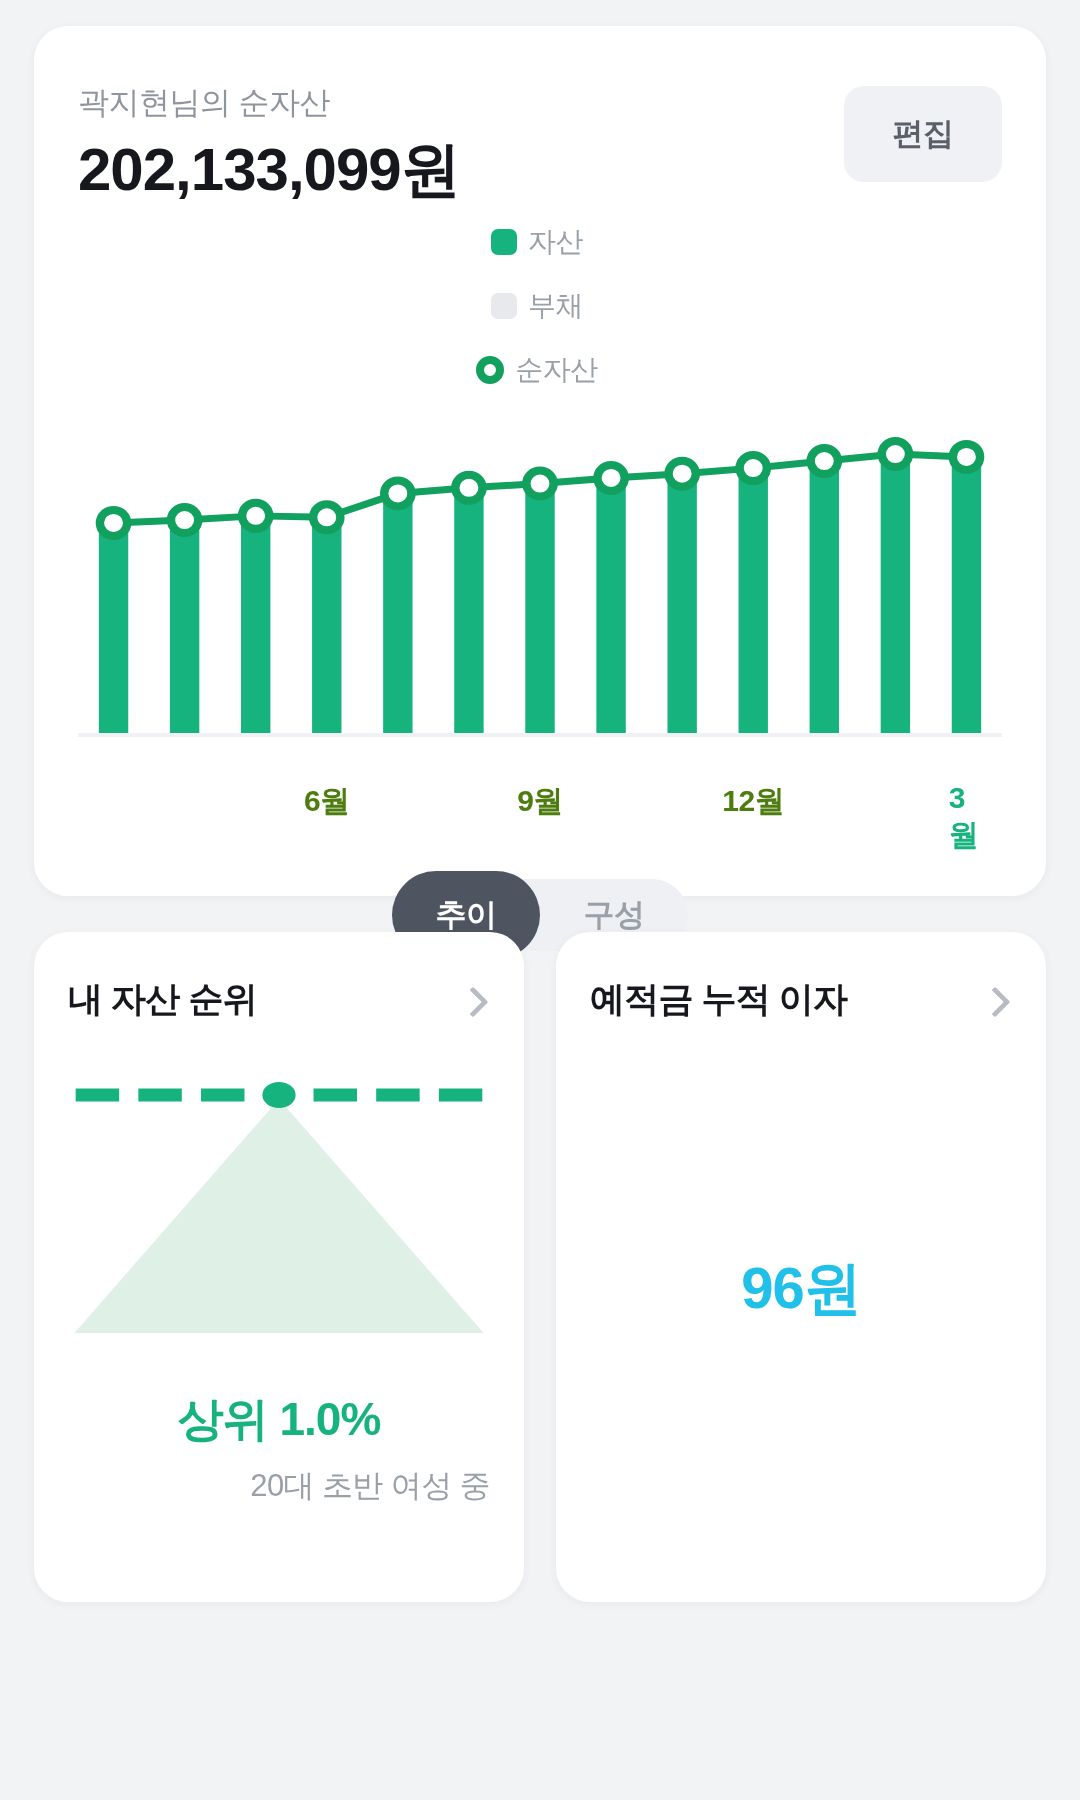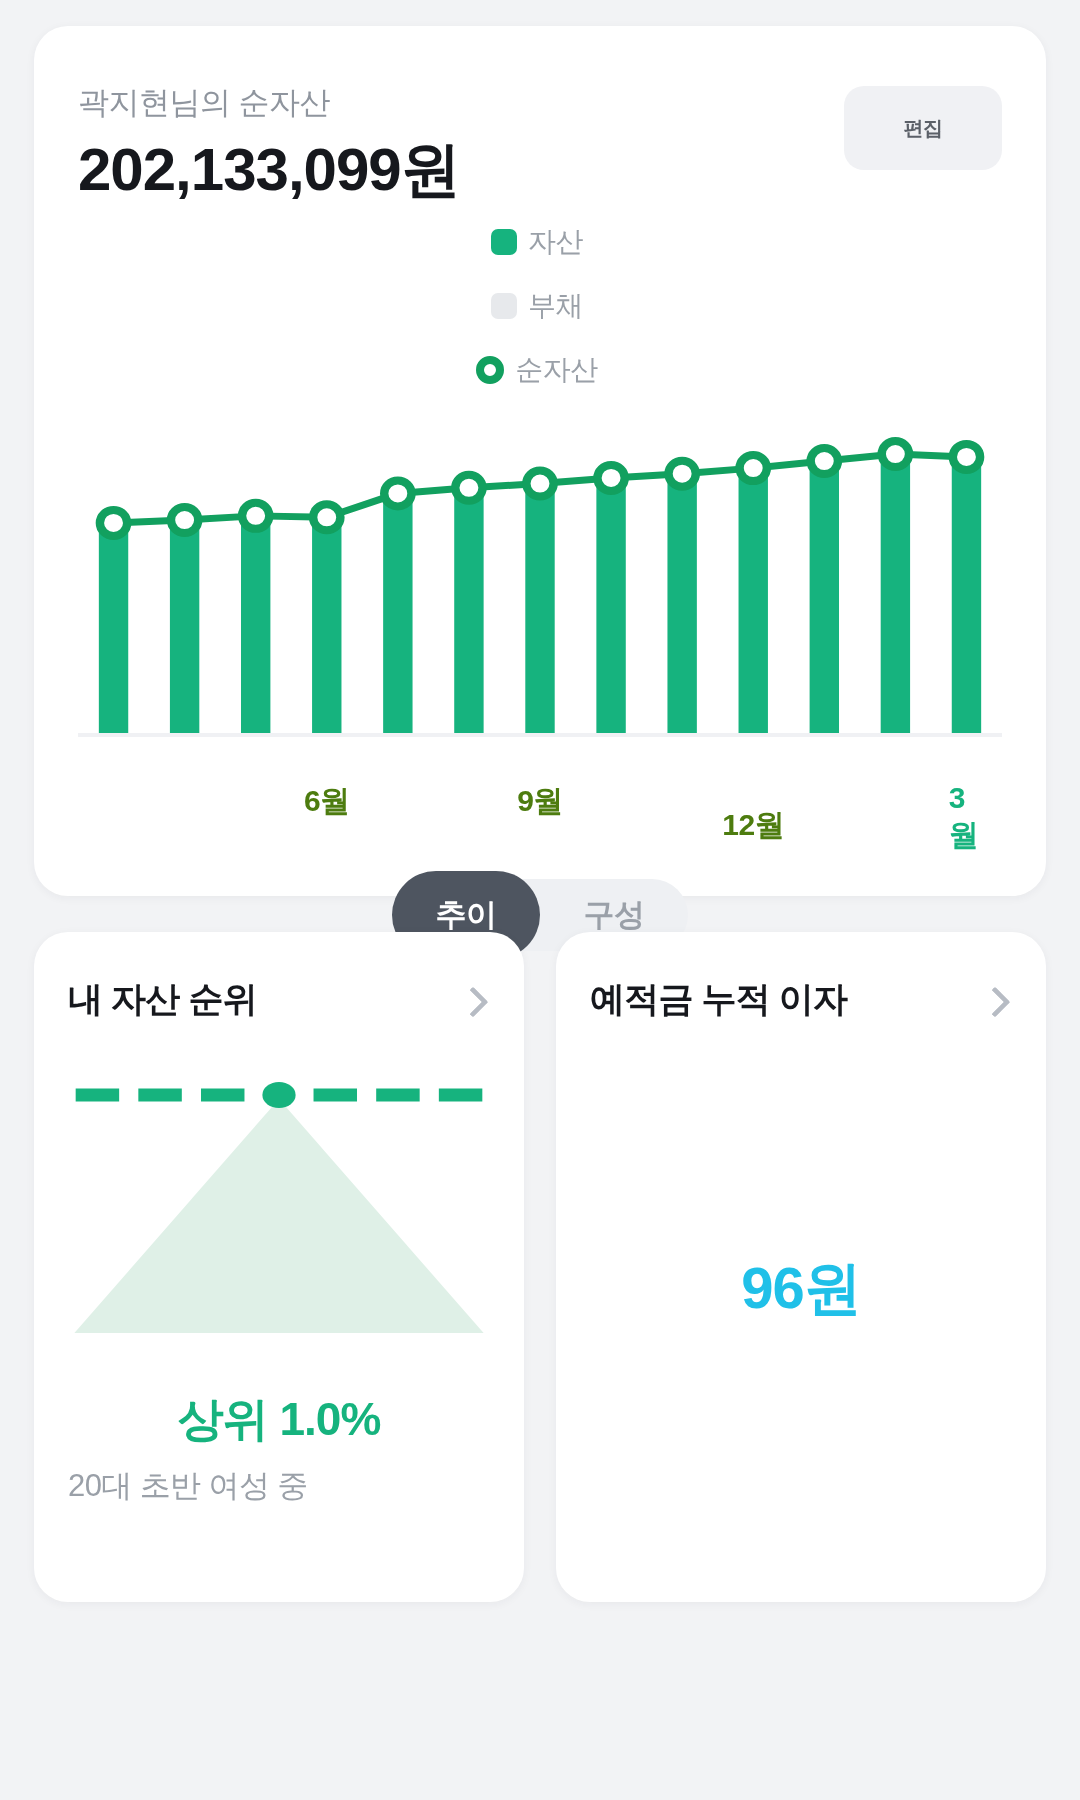--- a/index.html
+++ b/index.html
@@ -20,23 +20,23 @@
   .main-card { position: relative; padding: 56px 44px 40px 44px; height: 870px; }
 
   .nw-label { font-size: 31px; color: #8f959e; font-weight: 500; letter-spacing: -0.5px; }
   .nw-value {
     font-size: 60px; font-weight: 700; color: #16181d;
     letter-spacing: -1px; margin-top: 14px; line-height: 1.05;
   }
 
   .edit-btn {
     position: absolute; top: 60px; right: 44px;
-    width: 158px; height: 84px;
+    width: 158px; height: 96px;
     background: #f0f1f4; border: none; border-radius: 20px;
-    color: #5b6068; font-size: 20px; font-weight: 600;
+    color: #5b6068; font-size: 31px; font-weight: 600;
     letter-spacing: -0.5px; cursor: pointer;
     display: flex; align-items: center; justify-content: center;
   }
 
   
   .legend {
     display: flex; align-items: center; justify-content: flex-end;
     gap: 26px; margin-top: 22px; padding-right: 6px; flex-direction: column;
   }
   .legend-item { display: flex; align-items: center; gap: 11px; }
@@ -92,21 +92,21 @@
   }
 
   .rank-graphic { margin-top: 52px; height: 270px; position: relative; }
   .rank-graphic svg { display: block; width: 100%; height: 100%; }
 
   .rank-pct {
     text-align: center; font-size: 46px; font-weight: 700;
     color: #16b37e; letter-spacing: -1px; margin-top: 44px;
   }
   .rank-sub {
-    text-align: left; font-size: 31px; color: #9aa0a8;
+    text-align: right; font-size: 31px; color: #9aa0a8;
     font-weight: 500; letter-spacing: -0.6px; margin-top: 14px;
   }
 
   .interest-value {
     position: absolute; left: 0; right: 0; top: 318px;
     text-align: center; font-size: 58px; font-weight: 700;
     color: #20c0e8; letter-spacing: -1px;
   }
 </style>
 </head>
@@ -170,21 +170,21 @@
             <circle cx="710.7692307692307" cy="62.09302325581399" r="13" fill="#ffffff" stroke="#12a05f" stroke-width="8"></circle>
             <circle cx="778.4615384615385" cy="55.06976744186045" r="13" fill="#ffffff" stroke="#12a05f" stroke-width="8"></circle>
             <circle cx="846.1538461538462" cy="57.87906976744188" r="13" fill="#ffffff" stroke="#12a05f" stroke-width="8"></circle>
           </g>
       </svg>
     </div>
 
     <div class="axis-row" id="axis-row">
         <span class="axis-tick" style="left: 26.9231%;">6월</span>
         <span class="axis-tick" style="left: 50%;">9월</span>
-        <span class="axis-tick" style="left: 73.0769%; margin-top: 24px;">12월</span>
+        <span class="axis-tick" style="left: 73.0769%;">12월</span>
         <span class="axis-tick current" style="left: 96.1538%;">3월</span>
       </div>
 
     <div class="toggle">
       <button class="toggle-opt active">추이</button>
       <button class="toggle-opt">구성</button>
     </div>
   </div>
 
   <div class="bottom-row">

